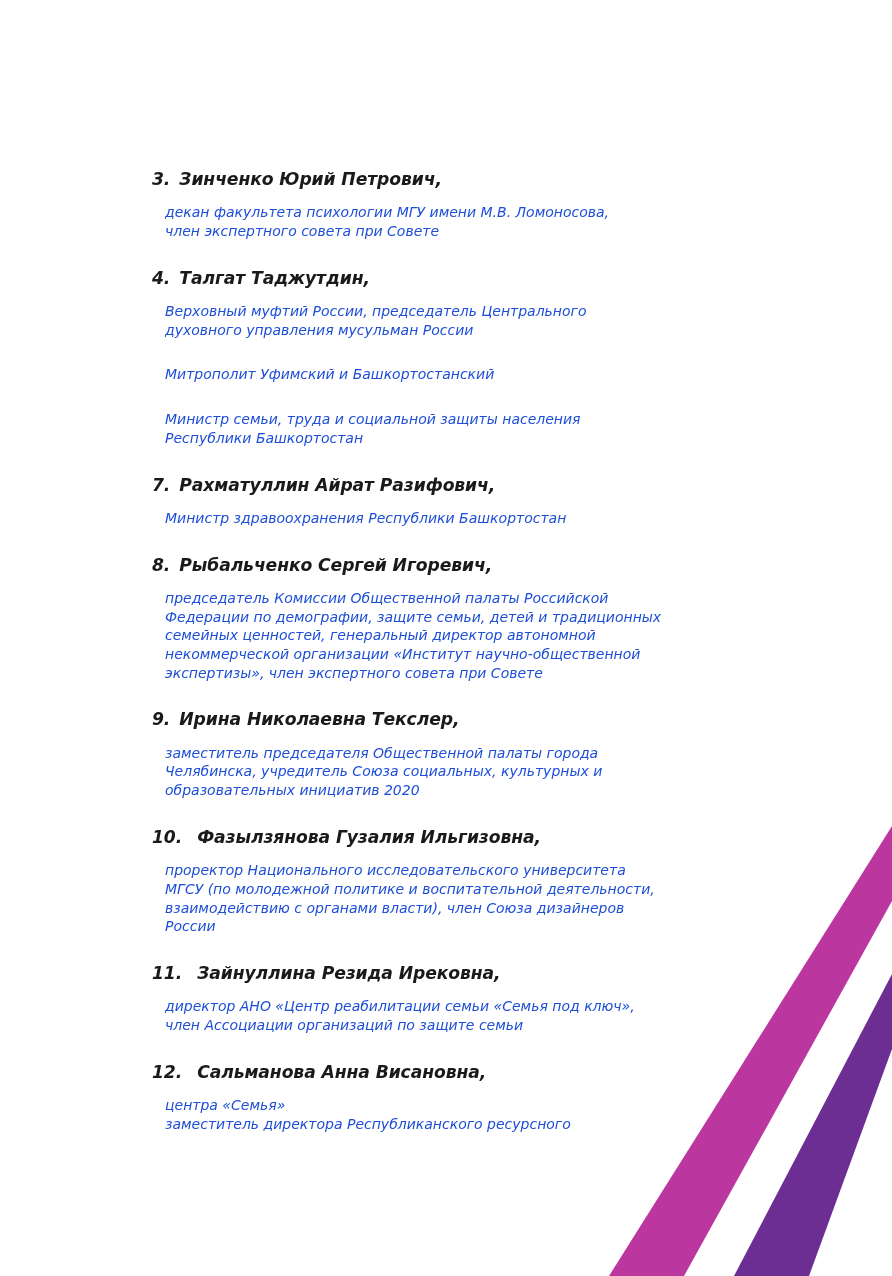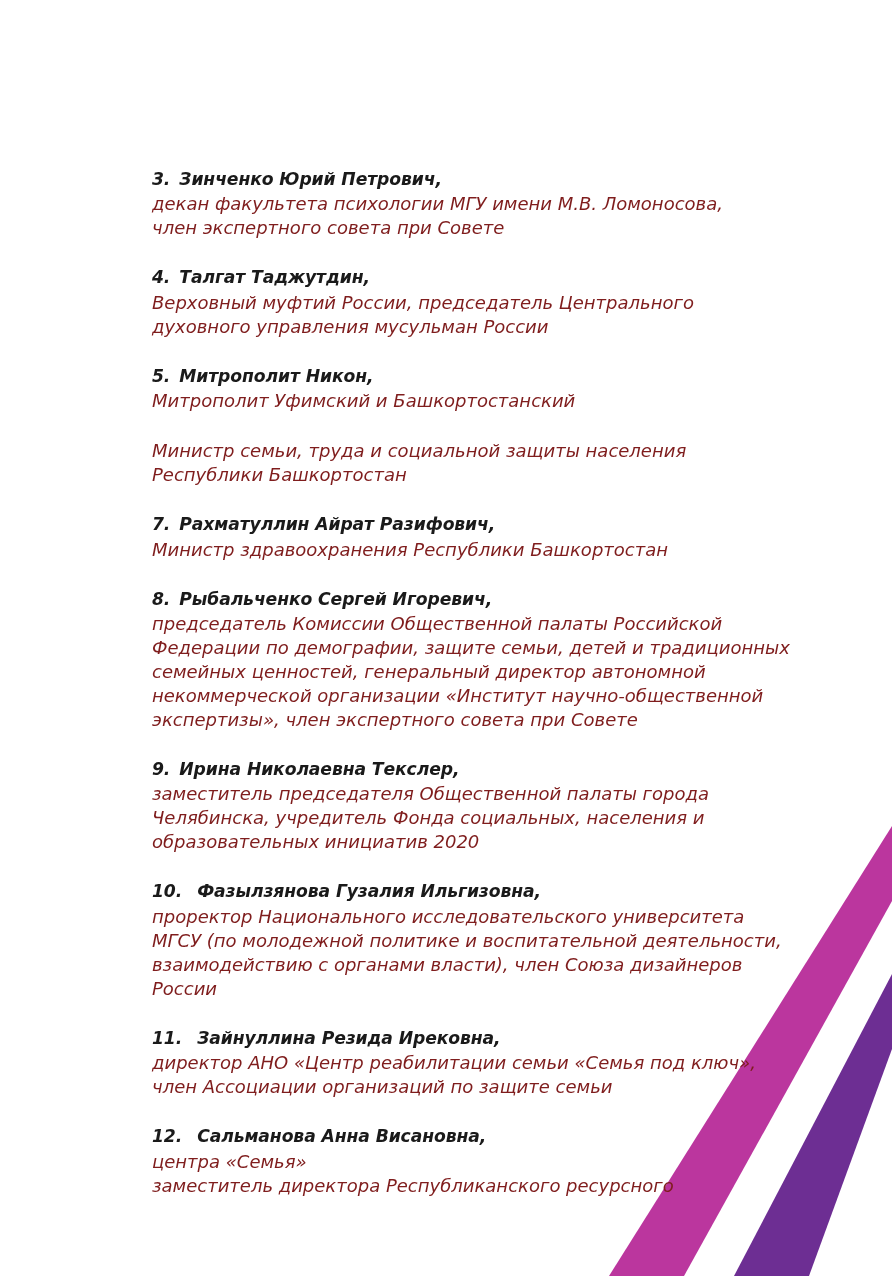--- a/index.html
+++ b/index.html
@@ -69,26 +69,26 @@
     display: inline-block;
   }
   .entry-num.narrow {
     margin-right: 9px;
   }
   .entry-num.wide {
     margin-right: 15px;
   }
 
   .entry-desc {
-    font-size: 18px;
+    font-size: 14px;
     font-style: italic;
     font-weight: normal;
-    color: #7f1d1d;
+    color: #1d4ed8;
     line-height: 1.335;
-    margin: 0;
+    margin: 13px;
   }
   .entry-desc .ln {
     display: block;
     white-space: nowrap;
   }
 </style>
 </head>
 <body>
 
 <div id="page" style="background: rgb(255, 255, 255);">
@@ -102,21 +102,20 @@
         </div>
       </div>
       <div class="entry">
         <div class="entry-heading"><span class="entry-num narrow">4.</span><span>Талгат Таджутдин,</span></div>
         <div class="entry-desc">
           <span class="ln">Верховный муфтий России, председатель Центрального</span>
           <span class="ln">духовного управления мусульман России</span>
         </div>
       </div>
       <div class="entry">
-        <div class="entry-heading"><span class="entry-num narrow">5.</span><span>Митрополит Никон,</span></div>
         <div class="entry-desc">
           <span class="ln">Митрополит Уфимский и Башкортостанский</span>
         </div>
       </div>
       <div class="entry">
         <div class="entry-desc">
           <span class="ln">Министр семьи, труда и социальной защиты населения</span>
           <span class="ln">Республики Башкортостан</span>
         </div>
       </div>
@@ -133,21 +132,21 @@
           <span class="ln">Федерации по демографии, защите семьи, детей и традиционных</span>
           <span class="ln">семейных ценностей, генеральный директор автономной</span>
           <span class="ln">некоммерческой организации «Институт научно-общественной</span>
           <span class="ln">экспертизы», член экспертного совета при Совете</span>
         </div>
       </div>
       <div class="entry">
         <div class="entry-heading"><span class="entry-num narrow">9.</span><span>Ирина Николаевна Текслер,</span></div>
         <div class="entry-desc">
           <span class="ln">заместитель председателя Общественной палаты города</span>
-          <span class="ln">Челябинска, учредитель Фонда социальных, населения и</span>
+          <span class="ln">Челябинска, учредитель Союза социальных, культурных и</span>
           <span class="ln">образовательных инициатив 2020</span>
         </div>
       </div>
       <div class="entry">
         <div class="entry-heading"><span class="entry-num wide">10.</span><span>Фазылзянова Гузалия Ильгизовна,</span></div>
         <div class="entry-desc">
           <span class="ln">проректор Национального исследовательского университета</span>
           <span class="ln">МГСУ (по молодежной политике и воспитательной деятельности,</span>
           <span class="ln">взаимодействию с органами власти), член Союза дизайнеров</span>
           <span class="ln">России</span>

